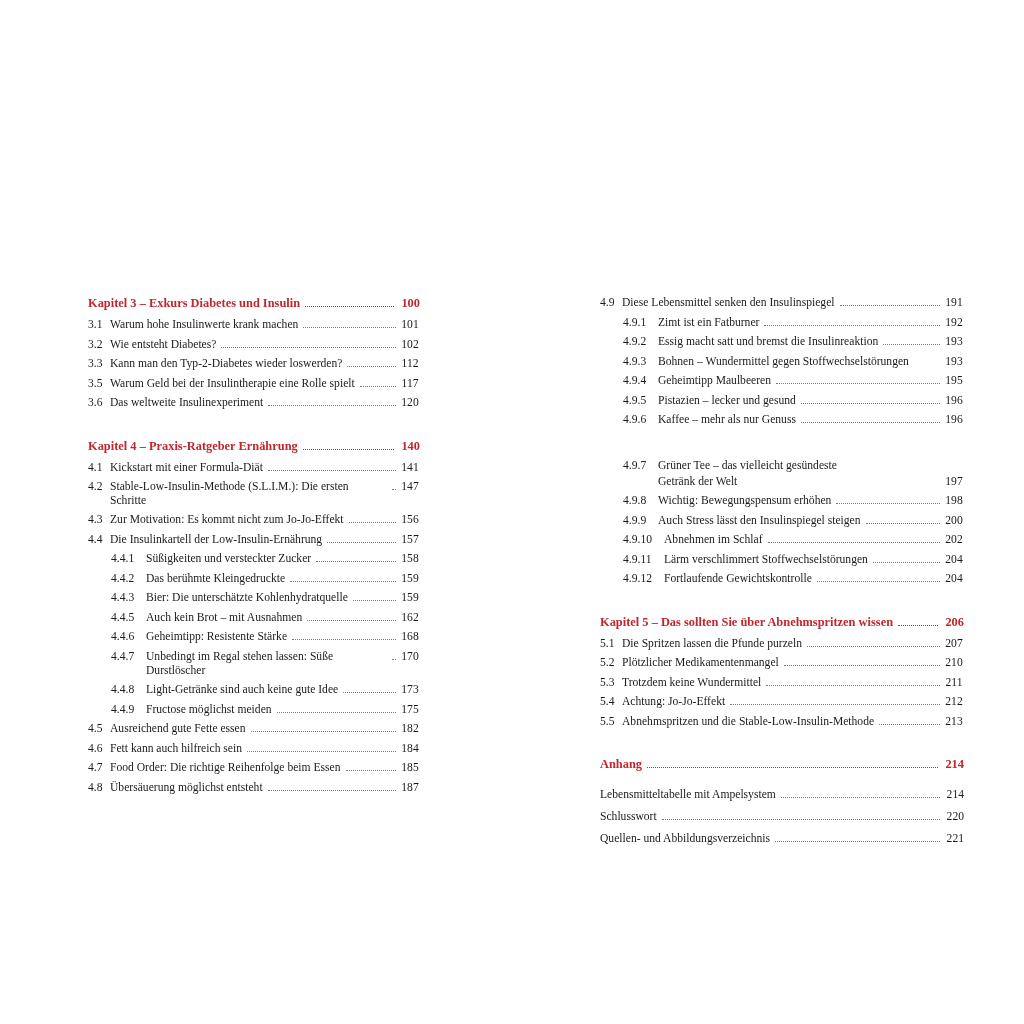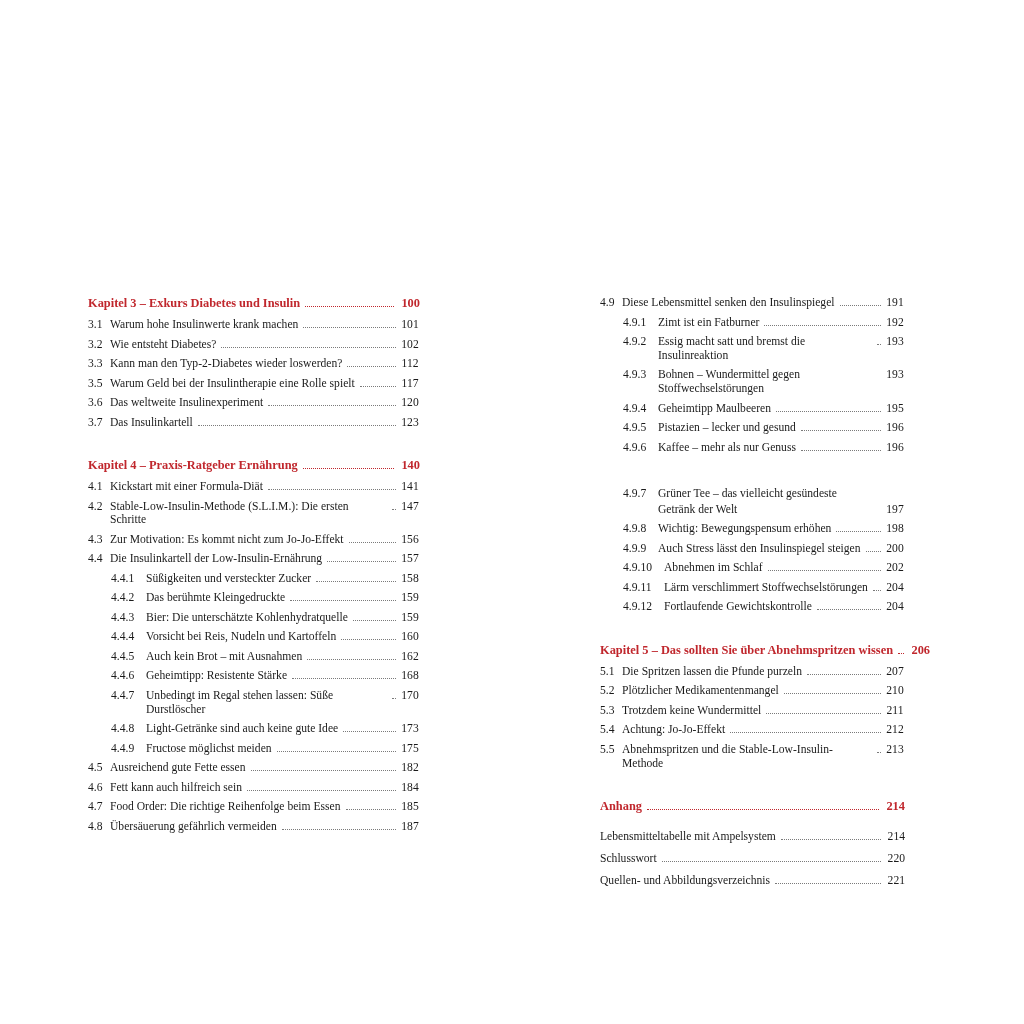--- a/index.html
+++ b/index.html
@@ -32,21 +32,21 @@
     box-sizing: border-box;
   }
   .col-left {
     width: 512px;
     padding-left: 88px;
     padding-right: 92px;
   }
   .col-right {
     width: 512px;
     padding-left: 88px;
-    padding-right: 119px;
+    padding-right: 60px;
   }
 
   
   .chapter-row {
     display: flex;
     align-items: baseline;
     color: #c0272d;
     font-weight: bold;
     font-size: 12.4px;
     margin-bottom: 7px;
@@ -170,26 +170,20 @@
         <span class="label">Warum Geld bei der Insulintherapie eine Rolle spielt</span>
         <span class="dots"></span>
         <span class="page-no">117</span>
       </div>
       <div class="entry lvl1">
         <span class="num">3.6</span>
         <span class="label">Das weltweite Insulinexperiment</span>
         <span class="dots"></span>
         <span class="page-no">120</span>
       </div>
-      <div class="entry lvl1">
-        <span class="num">3.7</span>
-        <span class="label">Das Insulinkartell</span>
-        <span class="dots"></span>
-        <span class="page-no">123</span>
-      </div>
 
       <div class="gap-lg"></div>
 
       <div class="chapter-row">
         <span class="title">Kapitel 4 – Praxis-Ratgeber Ernährung</span>
         <span class="dots"></span>
         <span class="page-no">140</span>
       </div>
 
       <div class="entry lvl1">
@@ -229,26 +223,20 @@
         <span class="dots"></span>
         <span class="page-no">159</span>
       </div>
       <div class="entry lvl2">
         <span class="num">4.4.3</span>
         <span class="label">Bier: Die unterschätzte Kohlenhydratquelle</span>
         <span class="dots"></span>
         <span class="page-no">159</span>
       </div>
       <div class="entry lvl2">
-        <span class="num">4.4.4</span>
-        <span class="label">Vorsicht bei Reis, Nudeln und Kartoffeln</span>
-        <span class="dots"></span>
-        <span class="page-no">160</span>
-      </div>
-      <div class="entry lvl2">
         <span class="num">4.4.5</span>
         <span class="label">Auch kein Brot – mit Ausnahmen</span>
         <span class="dots"></span>
         <span class="page-no">162</span>
       </div>
       <div class="entry lvl2">
         <span class="num">4.4.6</span>
         <span class="label">Geheimtipp: Resistente Stärke</span>
         <span class="dots"></span>
         <span class="page-no">168</span>
@@ -285,21 +273,21 @@
         <span class="page-no">184</span>
       </div>
       <div class="entry lvl1">
         <span class="num">4.7</span>
         <span class="label">Food Order: Die richtige Reihenfolge beim Essen</span>
         <span class="dots"></span>
         <span class="page-no">185</span>
       </div>
       <div class="entry lvl1">
         <span class="num">4.8</span>
-        <span class="label">Übersäuerung gefährlich vermeiden</span>
+        <span class="label">Übersäuerung möglichst entsteht</span>
         <span class="dots"></span>
         <span class="page-no">187</span>
       </div>
     </div>
 
     <div class="col col-right">
 
       <div class="entry lvl1">
         <span class="num">4.9</span>
         <span class="label">Diese Lebensmittel senken den Insulinspiegel</span>

